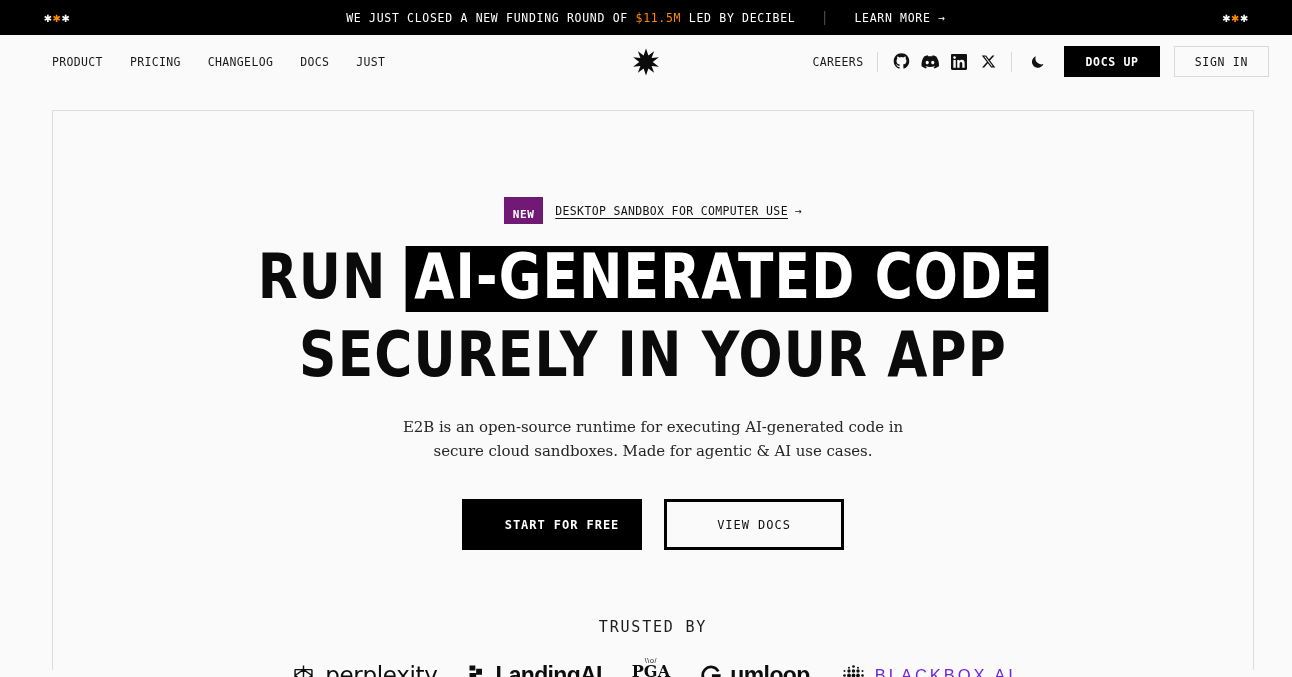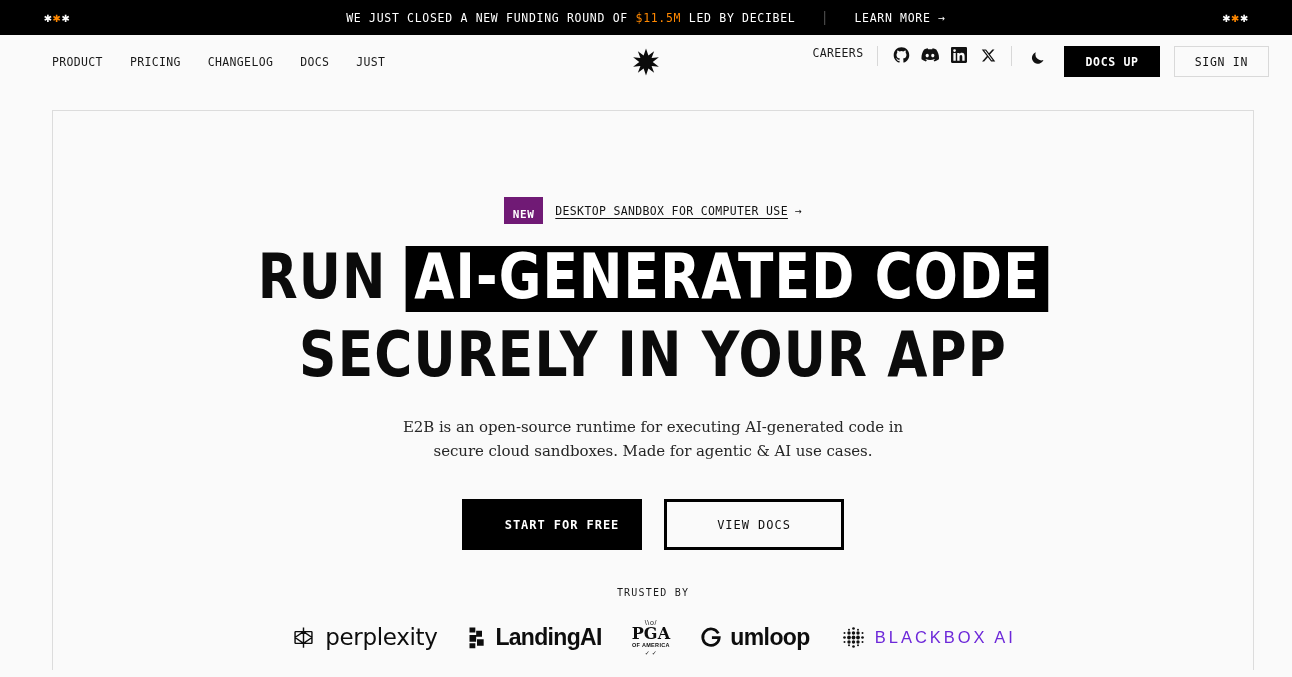--- a/index.html
+++ b/index.html
@@ -87,21 +87,21 @@
     transform: translate(-50%, -50%);
     width: 30px;
     height: 30px;
     display: flex;
     align-items: center;
     justify-content: center;
   }
   .nav-right {
     margin-left: auto;
     display: flex;
-    align-items: flex-start;
+    align-items: center;
     gap: 14px;
   }
   .nav-divider {
     width: 1px;
     height: 20px;
     background: #d8d8d8;
   }
   .social-row {
     display: flex;
     align-items: center;
@@ -252,24 +252,24 @@
   .cta-secondary {
     background: #fafafa;
     color: #111111;
     border: 3px solid #000000;
     width: 180px;
   }
 
   .trusted-label {
     text-align: center;
     font-family: "DejaVu Sans Mono", monospace;
-    font-size: 10px;
+    font-size: 15px;
     letter-spacing: 0.12em;
     color: #1c1c1c;
-    margin-top: 37px;
+    margin-top: 68px;
   }
 
   .logo-row {
     display: flex;
     align-items: center;
     justify-content: center;
     gap: 30px;
     margin-top: 21px;
     color: #0d0d0d;
   }

